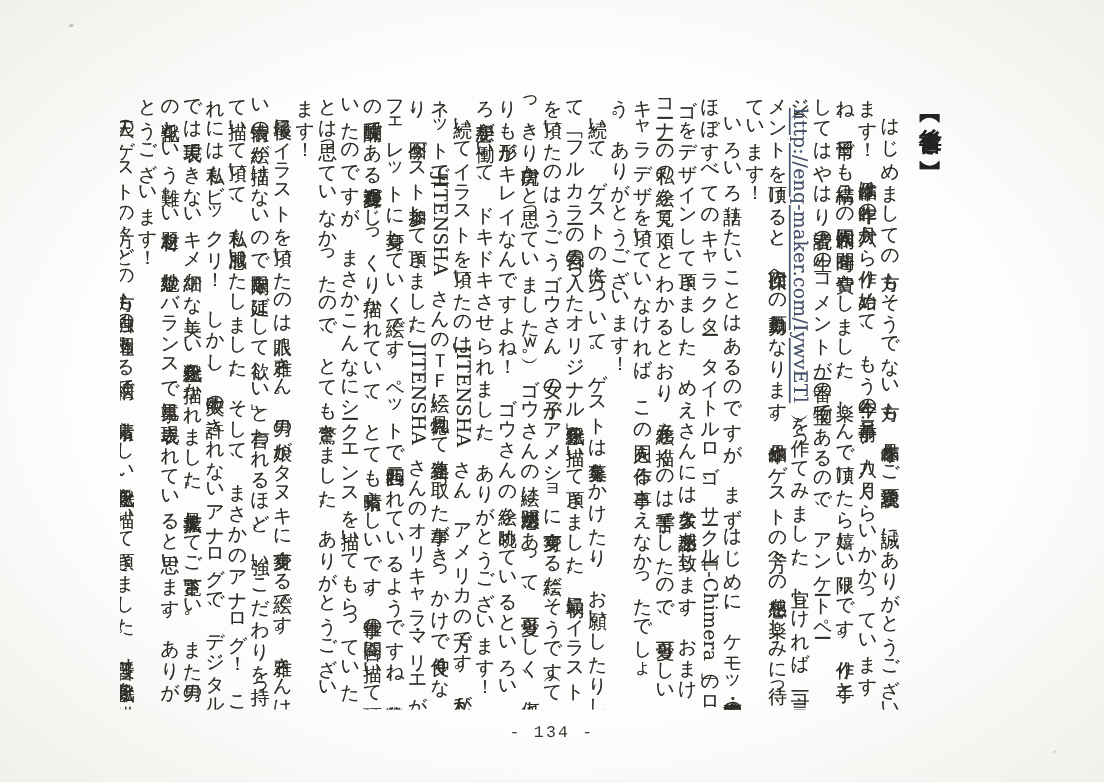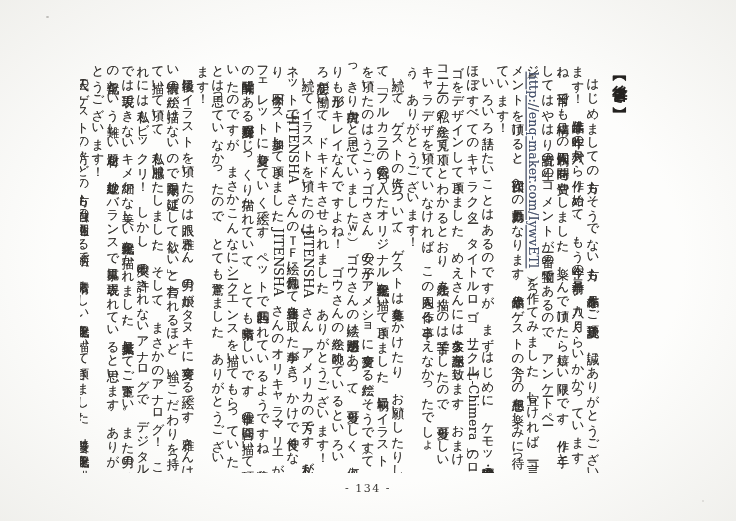--- a/index.html
+++ b/index.html
@@ -53,20 +53,21 @@
     text-decoration:underline;
   }
   .pagenum{
     position:absolute;
     left:0;right:0;
     bottom:26px;
     text-align:center;
     font-size:11px;
     letter-spacing:1.5px;
     color:#3a3835;
+    font-family:Liberation Mono, monospace;
   }
   .speck{
     position:absolute;
     border-radius:50%;
     background:rgba(90,86,80,.35);
   }
   .speck.a{width:3px;height:2px;left:46px;top:16px;}
   .speck.b{width:2px;height:2px;left:702px;top:500px;opacity:.5;}
 </style>
 </head>

